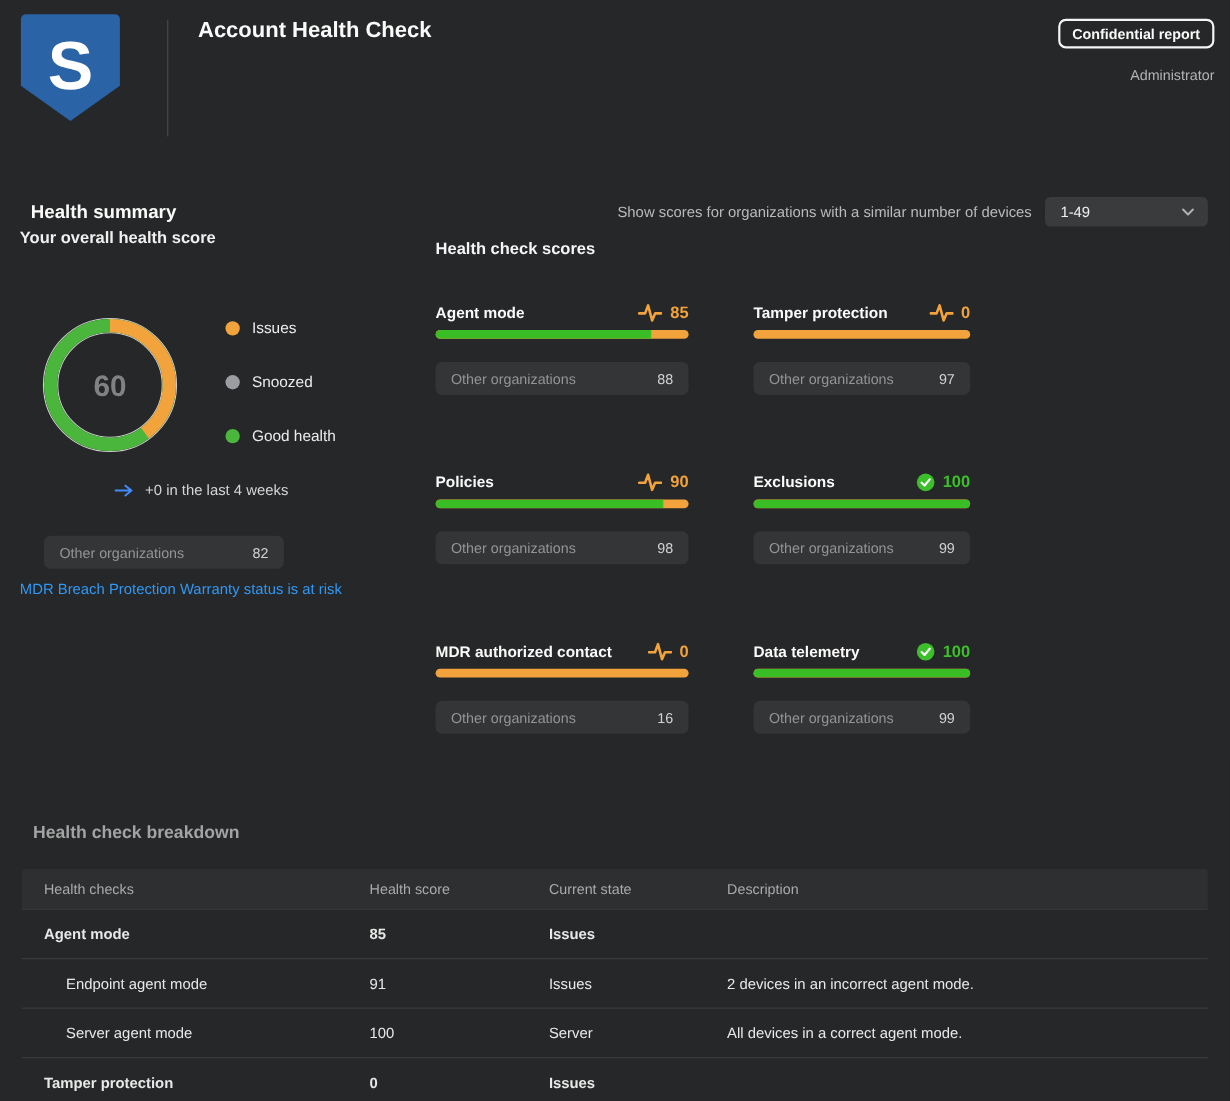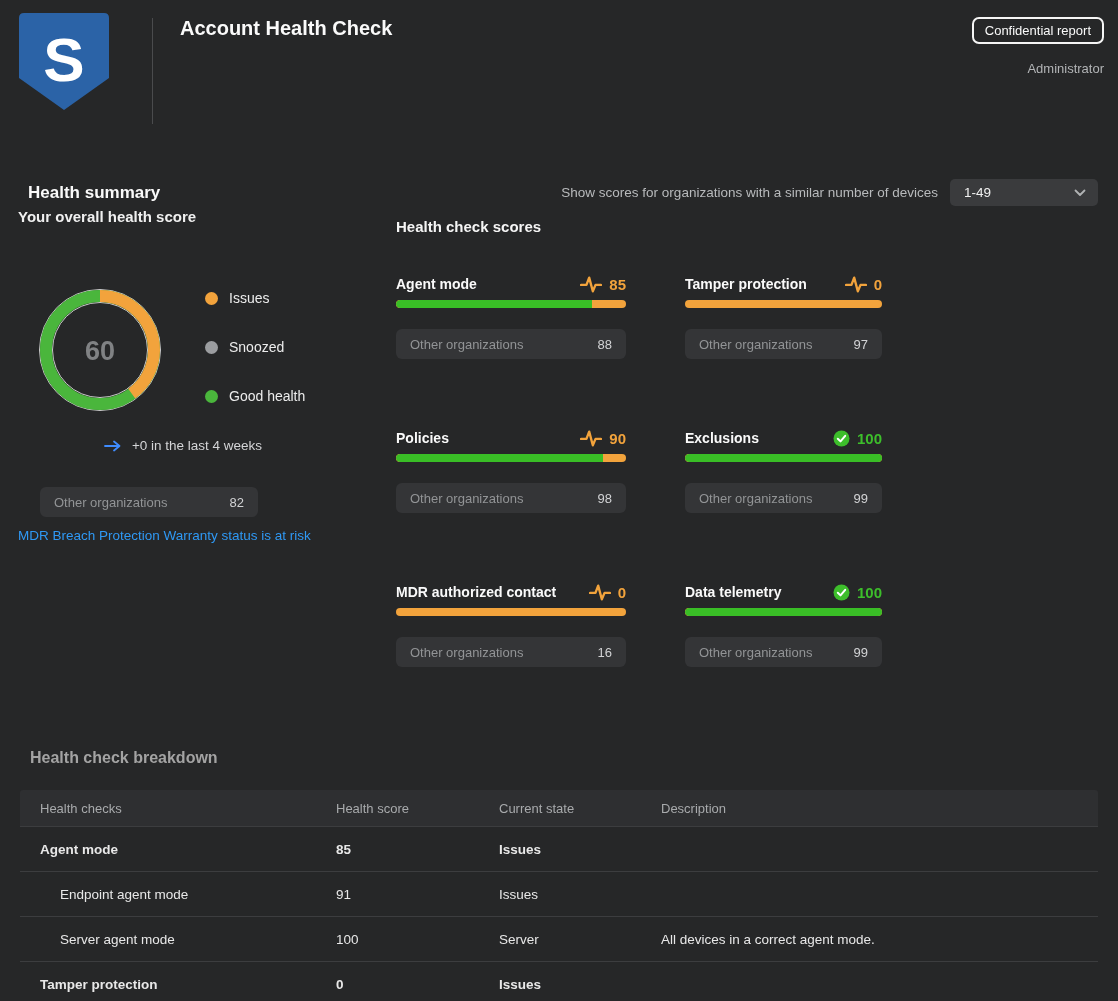--- a/index.html
+++ b/index.html
@@ -10,21 +10,21 @@
     color:#ececec;
     position:relative;
   }
   
   .logo { position:absolute; left:18px; top:12px; width:92px; height:100px; }
   .hdr-divider { position:absolute; left:152px; top:18px; width:1px; height:106px; background:#4a4b4d; }
   .page-title { position:absolute; left:180px; top:17px; font-size:20px; font-weight:700; color:#fafafa; }
   .confidential-pill {
     position:absolute; right:14px; top:17px;
     border:2px solid #f5f5f5; border-radius:7px;
-    padding:4px 11px; font-size:13px; font-weight:400; color:#fafafa;
+    padding:4px 11px; font-size:13px; font-weight:700; color:#fafafa;
     background:transparent;
   }
   .admin-label { position:absolute; right:14px; top:61px; font-size:13px; color:#b2b4b6; }
   .summary-title { position:absolute; left:28px; top:183px; font-size:17px; font-weight:700; color:#fafafa; }
   .summary-subtitle { position:absolute; left:18px; top:208px; font-size:15px; font-weight:600; color:#f0f0f0; }
   .donut-wrap { position:absolute; left:33px; top:283px; width:134px; height:134px; }
   .legend { position:absolute; left:205px; top:290px; display:flex; flex-direction:column; gap:33px; }
   .legend-item { display:flex; align-items:center; gap:11px; }
   .legend-dot { width:13px; height:13px; border-radius:50%; background:#888; flex:none; }
   .legend-label { font-size:14px; color:#ececec; }
@@ -296,20 +296,21 @@
         <span class="cell cell-name">Agent mode</span>
         <span class="cell cell-score">85</span>
         <span class="cell cell-state">Issues</span>
         <span class="cell cell-desc"></span>
       </div>
 
       <div class="bd-row child">
         <span class="cell cell-name">Endpoint agent mode</span>
         <span class="cell cell-score">91</span>
         <span class="cell cell-state">Issues</span>
+        <span class="cell cell-desc">2 devices in an incorrect agent mode.</span>
       </div>
 
       <div class="bd-row child">
         <span class="cell cell-name">Server agent mode</span>
         <span class="cell cell-score">100</span>
         <span class="cell cell-state">Server</span>
         <span class="cell cell-desc">All devices in a correct agent mode.</span>
       </div>
 
       <div class="bd-row parent">

